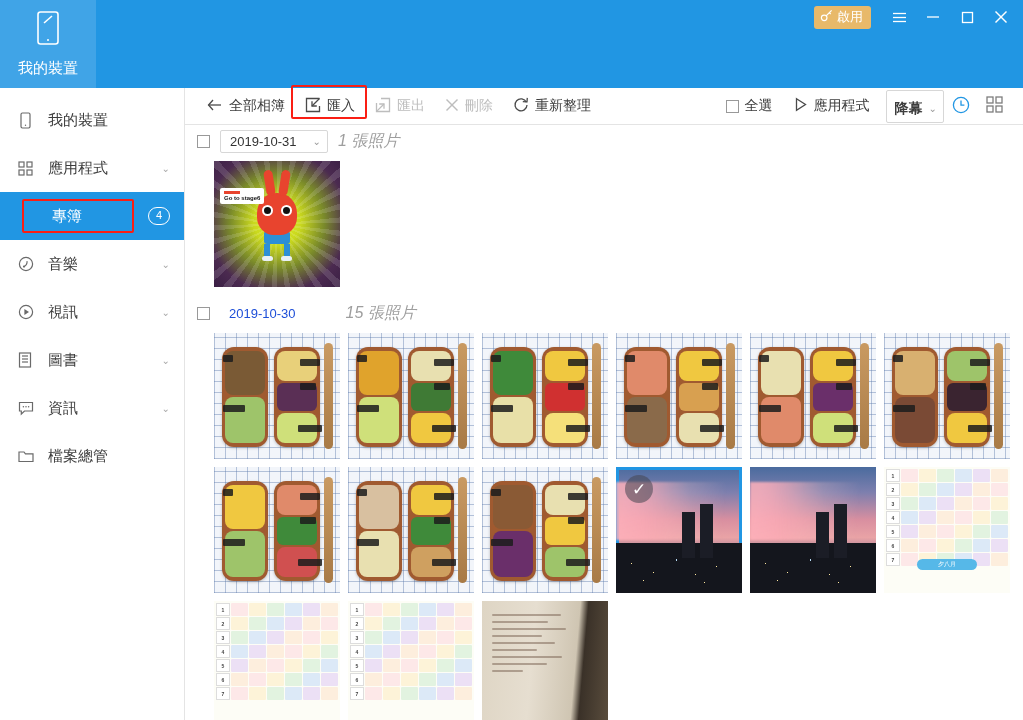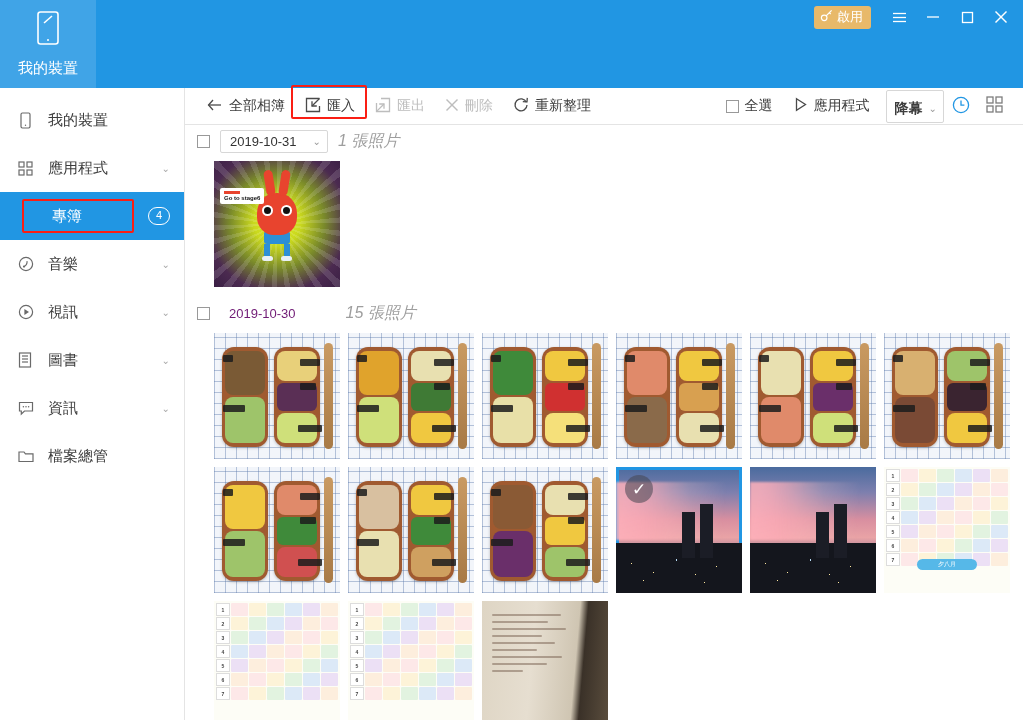--- a/index.html
+++ b/index.html
@@ -113,21 +113,21 @@
   .scroll-area { flex: 1; overflow: hidden; position: relative; padding: 0 0 0 0; }
 
   .group-head {
     display: flex; align-items: center; height: 32px;
     padding-left: 12px; gap: 10px; font-size: 13px; color: #555;
   }
   .date-sel {
     border: 1px solid #d7d7d7; border-radius: 2px; padding: 3px 6px 3px 9px;
     display: flex; align-items: center; gap: 16px; font-size: 13px; color: #333; cursor: pointer;
   }
-  .date-plain { padding: 3px 6px 3px 9px; font-size: 13px; color: #701a75; }
+  .date-plain { padding: 3px 6px 3px 9px; font-size: 13px; color: #1d4ed8; }
   .grp-count { color: #9e9e9e; font-size: 16px; font-style: italic; }
 
   .grid { display: flex; flex-wrap: wrap; gap: 8px; padding: 4px 0 10px 29px; }
   .cell { width: 126px; height: 126px; position: relative; overflow: hidden; background: #eee; cursor: pointer; }
   .cell.sel { outline: 3px solid #2196e3; outline-offset: -3px; }
   .check-badge {
     position: absolute; left: 9px; top: 8px; width: 28px; height: 28px;
     border-radius: 50%; background: rgba(70,70,80,.55);
     display: flex; align-items: center; justify-content: center; color: #fff; font-size: 17px;
   }

